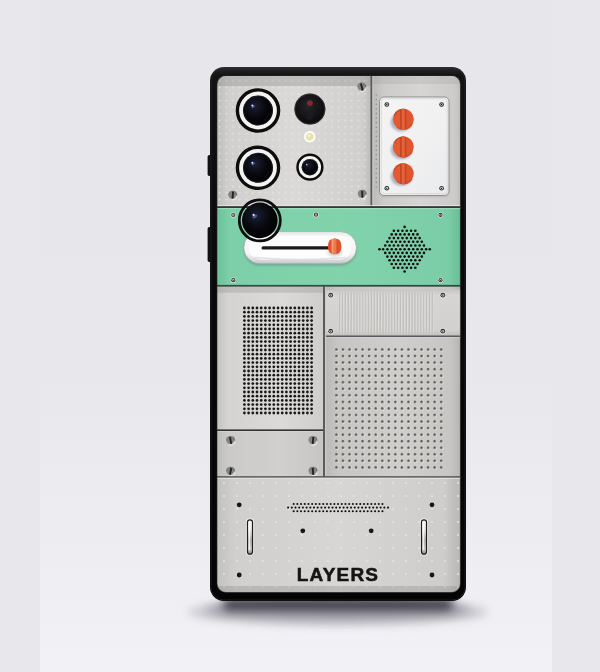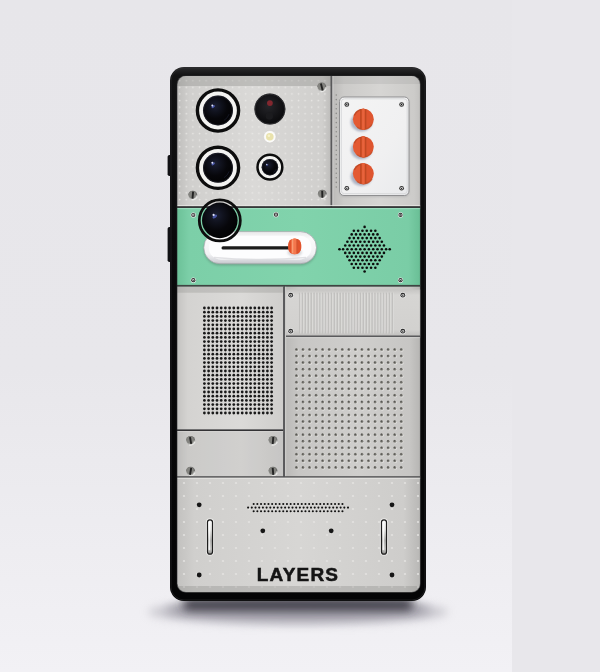--- a/index.html
+++ b/index.html
@@ -1,15 +1,15 @@
 <!DOCTYPE html>
 <html><head><meta charset="utf-8"><title>Layers skin</title>
 <style>
  html,body{margin:0;padding:0;background:#e8e7eb;font-family:"Liberation Sans",sans-serif;}
- .stage{width:512px;height:672px;position:relative;overflow:hidden;}
+ .stage{width:512px;height:672px;position:relative;overflow:hidden;margin-left:40px;}
 </style></head>
 <body>
 <div class="stage">
 <svg width="600" height="672" viewBox="0 0 600 672">
 <defs>
  <linearGradient id="bgGrad" x1="0" y1="0" x2="0" y2="1">
   <stop offset="0%" stop-color="#e7e6ea"></stop>
           <stop offset="55%" stop-color="#e8e7eb"></stop>
           <stop offset="82%" stop-color="#eeedf1"></stop>
           <stop offset="100%" stop-color="#f2f1f5"></stop>

